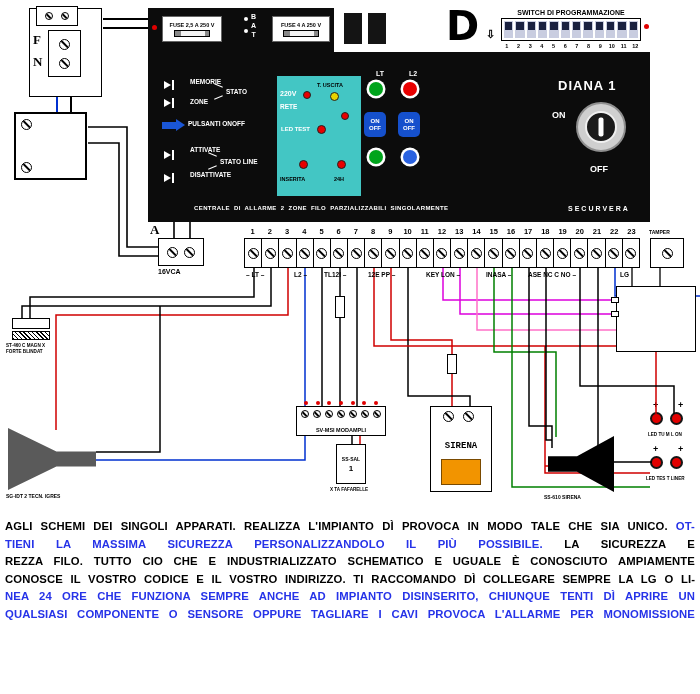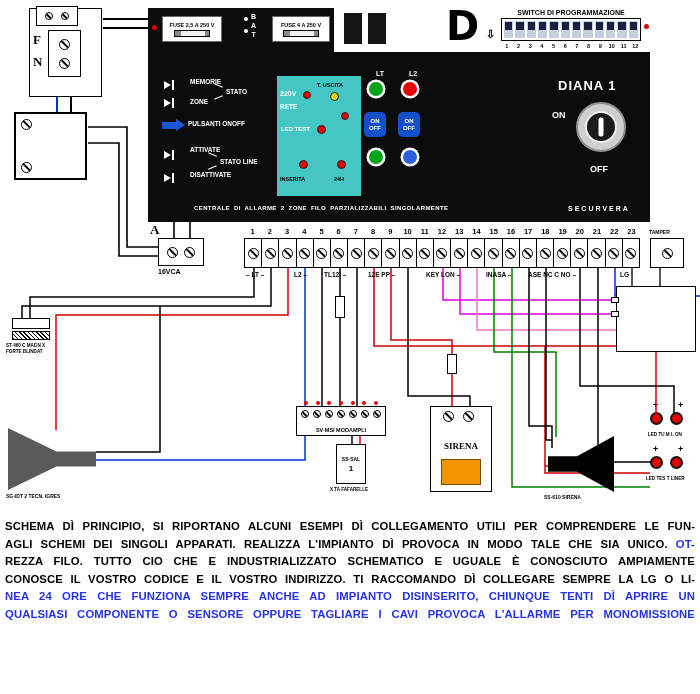--- a/index.html
+++ b/index.html
@@ -71,21 +71,21 @@
 .horn{position:absolute;background:#5a5a5a;clip-path:polygon(0 0,55% 38%,100% 38%,100% 62%,55% 62%,0 100%);z-index:2}
 .spk{position:absolute;background:#000;clip-path:polygon(0 36%,44% 36%,100% 0,100% 100%,44% 64%,0 64%);z-index:2}
 .orange{position:absolute;background:#f29400;border:1px solid #7a4a00}
 .rled{width:13px;height:13px;border-radius:50%;background:#e20000;border:2px solid #151515;position:absolute}
 .plus{position:absolute;font-size:9px;font-weight:bold;color:#000}
 .res{position:absolute;width:10px;height:22px;border:1.2px solid #000;background:#fff;z-index:2}
 .mterm{position:absolute;left:4px;right:4px;top:3px;display:flex;justify-content:space-between}
 .mdots{position:absolute;left:7px;right:7px;top:-6px;display:flex;justify-content:space-between}
 .mlabel{position:absolute;left:0;right:0;bottom:2px;text-align:center;font-size:5.5px;font-weight:bold}
 .sssal{display:flex;flex-direction:column;align-items:center;justify-content:center;font-size:5px;font-weight:bold;gap:2px}
-.sirena-name{position:absolute;left:0;right:0;top:34px;text-align:center;font-family:Liberation Serif, serif;font-weight:bold;font-size:9px}
+.sirena-name{position:absolute;left:0;right:0;top:34px;text-align:center;font-family:Liberation Mono, monospace;font-weight:bold;font-size:9px}
 .footer{position:absolute;left:0;top:517px;width:700px;padding:1px 5px 0;background:#fff}
 .fline{font-size:11.3px;font-weight:bold;line-height:17.6px;color:#000;text-align:justify;text-align-last:justify;letter-spacing:.1px;white-space:normal}
 .fline .blue{color:#2633e8}
 </style>
 </head>
 <body>
 
 <div class="stage">
 
   <svg class="wires" width="700" height="516" viewBox="0 0 700 516" fill="none">
@@ -459,19 +459,19 @@
   <div class="rled" style="left:650px;top:456px"></div>
   <div class="rled" style="left:670px;top:456px"></div>
   <div class="tiny2" style="left:646px;top:476px">LED TES T LINER</div>
 
   <div class="res" style="left:335px;top:296px"></div>
   <div class="res" style="left:447px;top:354px;height:20px"></div>
 
 </div>
 
 <div class="footer">
-    <div class="fline"><span>SCHEMA DÌ PRINCIPIO, SI RIPORTANO ALCUNI ESEMPI DÌ COLLEGAMENTO UTILI PER COMPRENDERE LE FUN-</span></div>
     <div class="fline"><span>AGLI SCHEMI  DEI SINGOLI APPARATI. REALIZZA L'IMPIANTO DÌ PROVOCA IN MODO TALE CHE SIA UNICO. </span><span class="blue">OT-</span></div>
+    <div class="fline"><span class="blue">TIENI LA MASSIMA SICUREZZA PERSONALIZZANDOLO IL PIÙ POSSIBILE.</span><span> LA SICUREZZA E</span></div>
     <div class="fline"><span>REZZA FILO. TUTTO CIO CHE E INDUSTRIALIZZATO SCHEMATICO E UGUALE È CONOSCIUTO AMPIAMENTE</span></div>
     <div class="fline"><span>CONOSCE IL VOSTRO CODICE E IL VOSTRO INDIRIZZO. TI RACCOMANDO DÌ COLLEGARE SEMPRE LA LG O LI-</span></div>
     <div class="fline"><span class="blue">NEA 24 ORE CHE FUNZIONA SEMPRE ANCHE AD IMPIANTO DISINSERITO, CHIUNQUE TENTI DÌ APRIRE UN</span></div>
     <div class="fline"><span class="blue">QUALSIASI COMPONENTE O SENSORE OPPURE TAGLIARE I CAVI PROVOCA L'ALLARME PER MONOMISSIONE</span></div>
   </div>
 
 </body></html>

